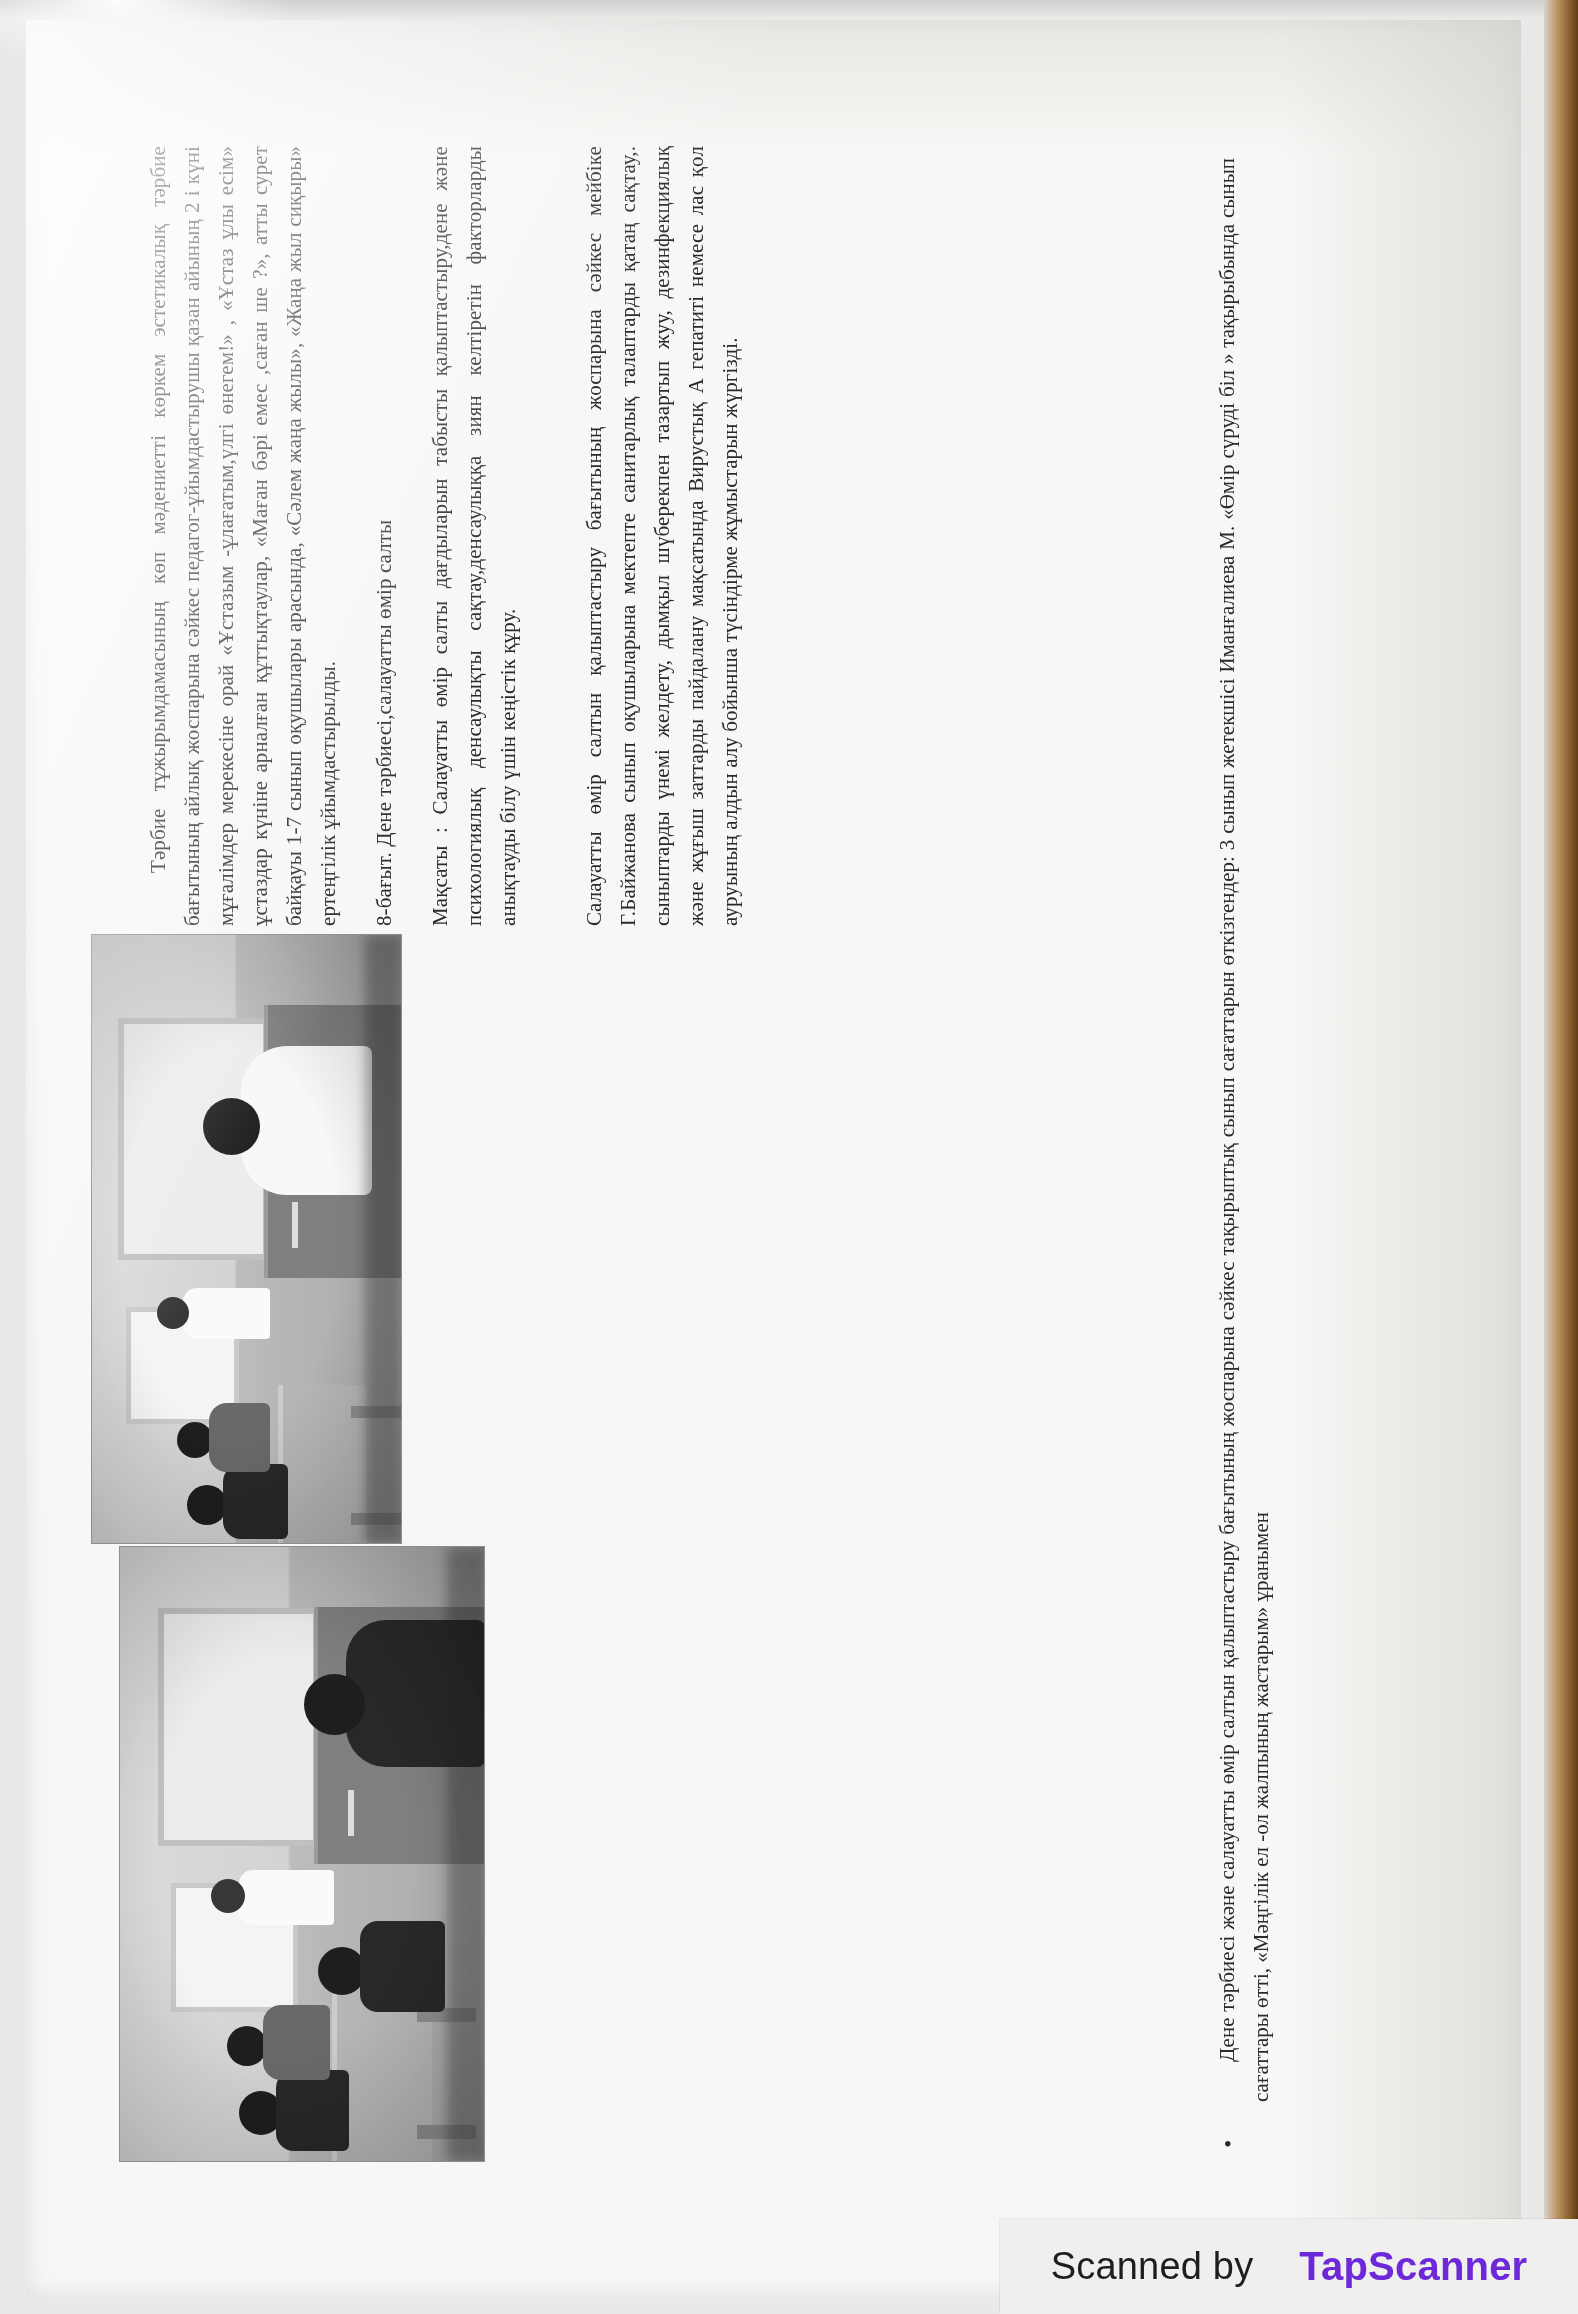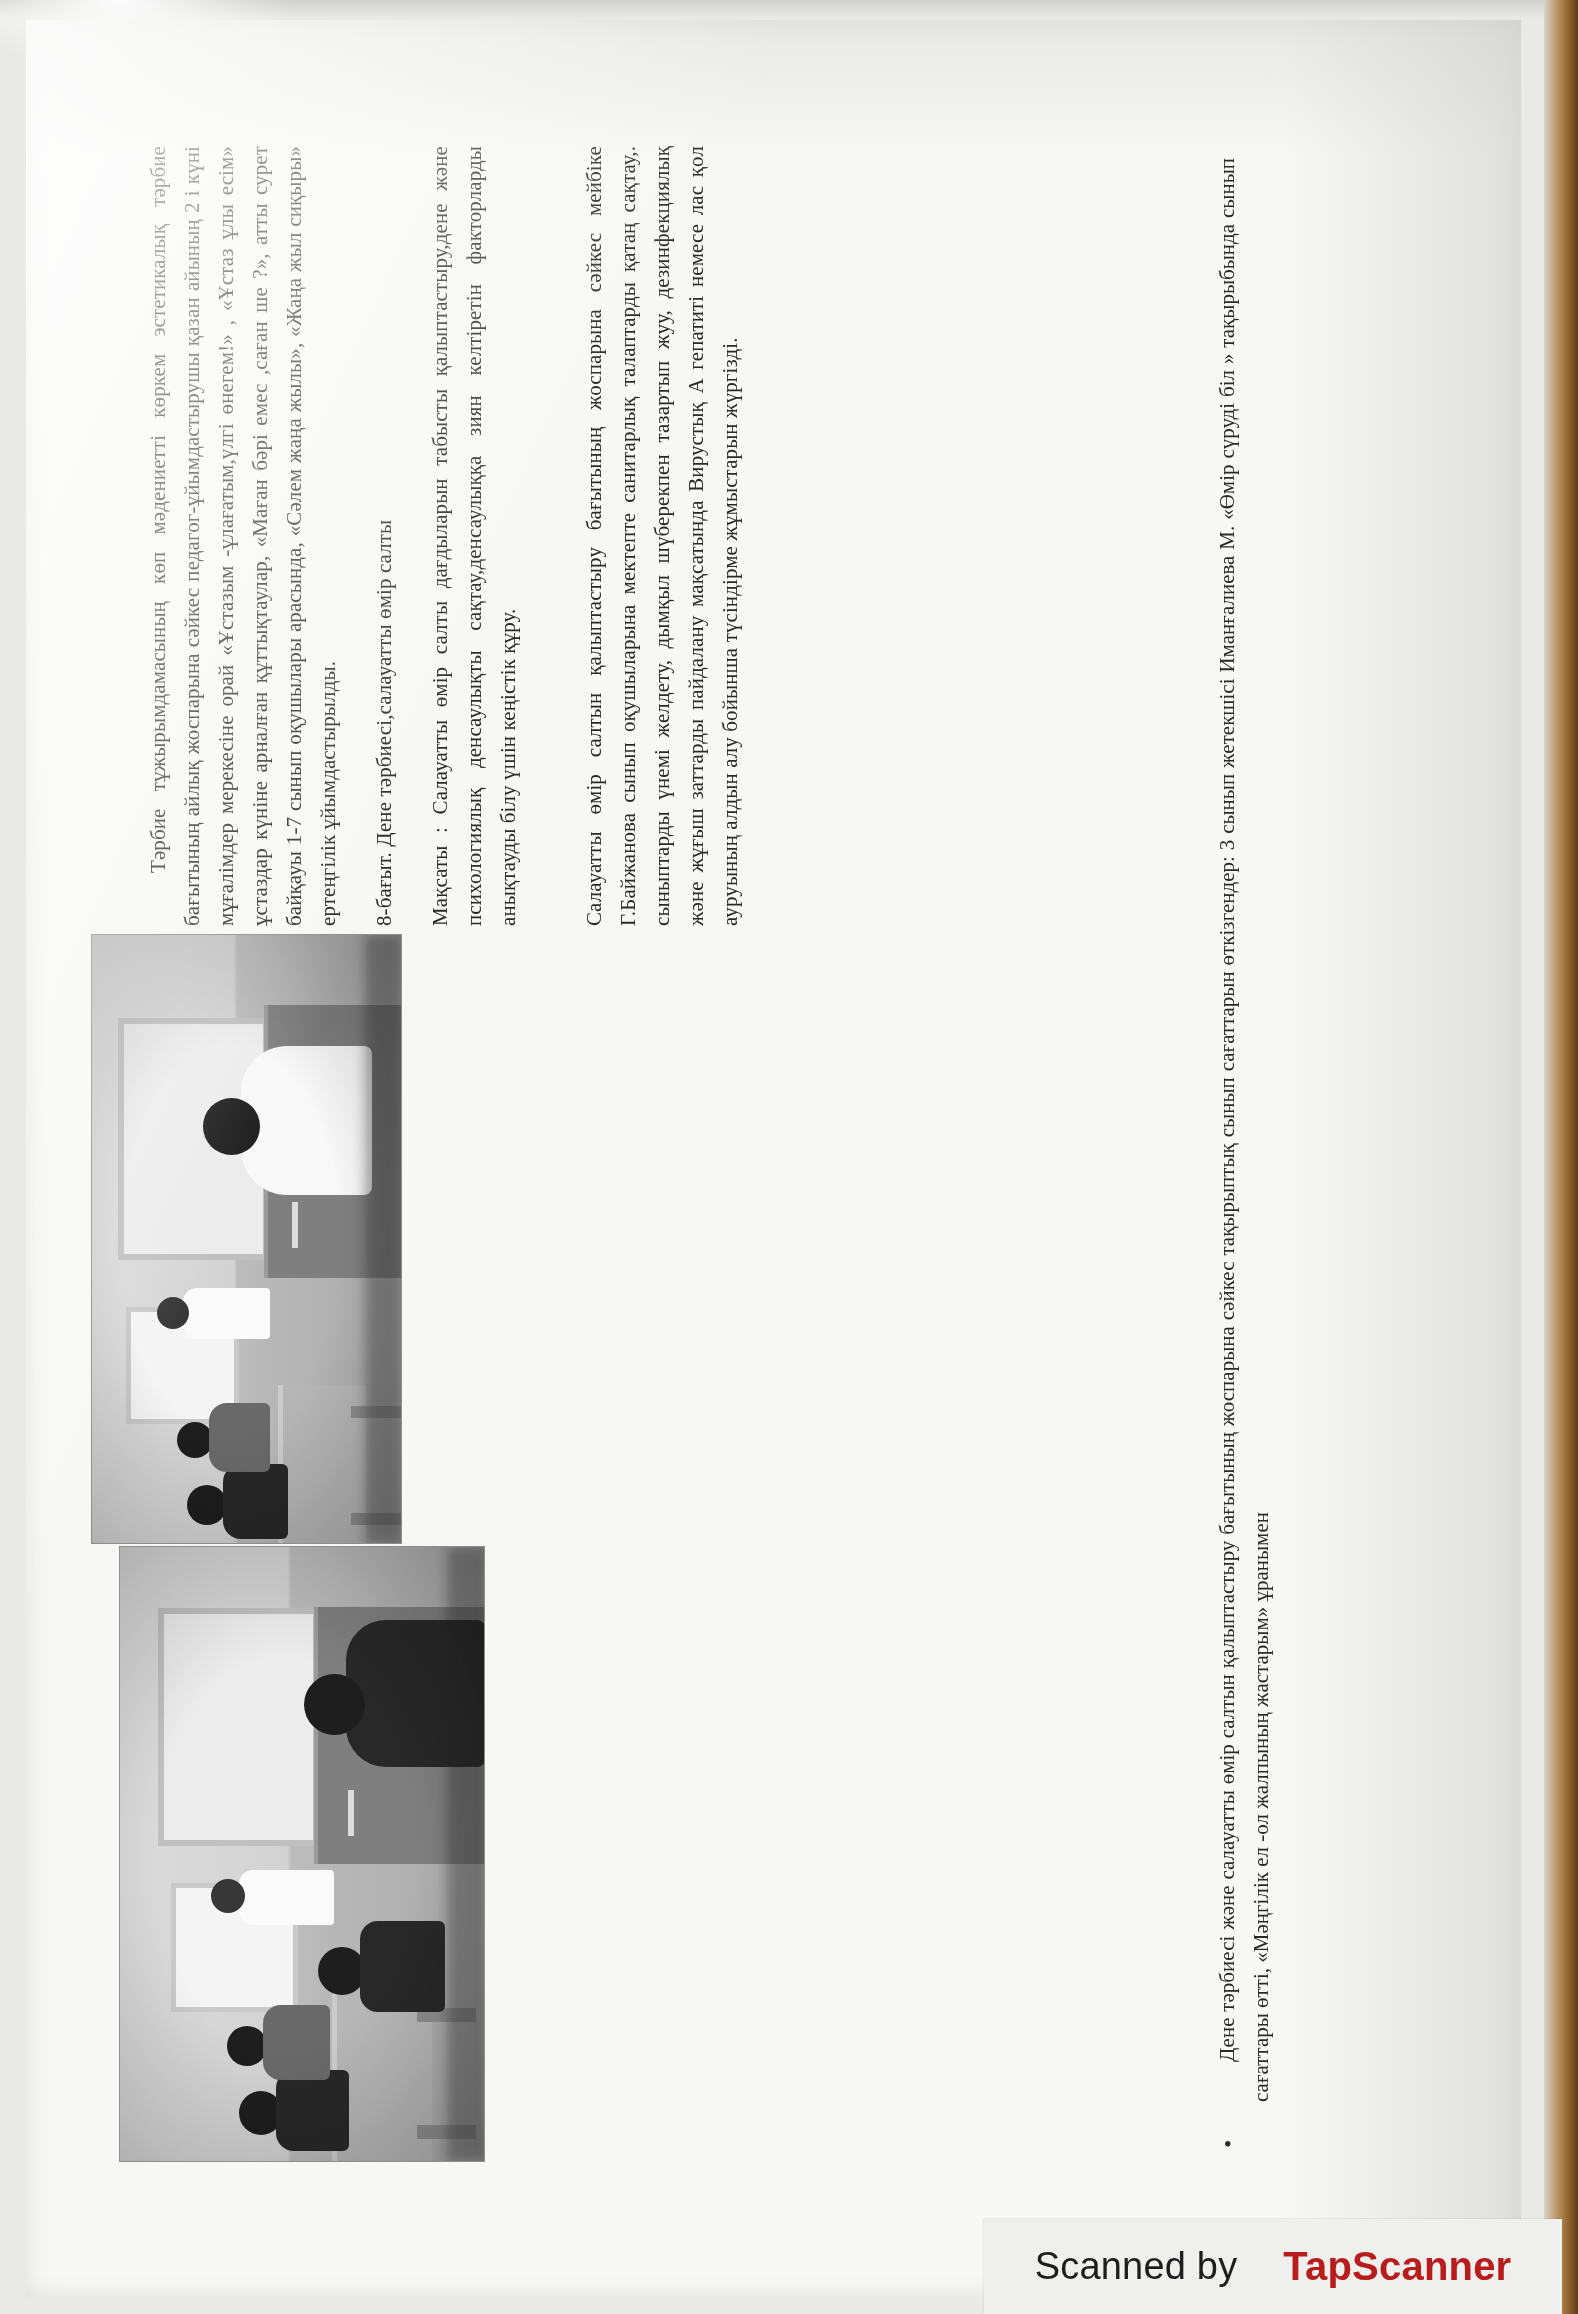--- a/index.html
+++ b/index.html
@@ -215,42 +215,42 @@
   }
   .vignette {
     position: absolute;
     inset: 0;
     background: radial-gradient(ellipse at 50% 45%, rgba(0,0,0,0) 45%, rgba(0,0,0,0.22) 100%);
   }
 
   
   .watermark {
     position: absolute;
-    right: 16px;
+    right: 0;
     bottom: 0;
     width: 578px;
     height: 95px;
     background: #efefed;
     display: flex;
     align-items: center;
     justify-content: center;
     gap: 10px;
     box-shadow: -1px -1px 0 rgba(0,0,0,0.06);
   }
   .wm-text {
     font-family: "Liberation Sans", sans-serif;
     font-size: 38px;
     color: #1e1e1e;
     letter-spacing: 0.2px;
   }
   .wm-brand {
     font-family: "Liberation Sans", sans-serif;
     font-size: 40px;
     font-weight: bold;
-    color: #b91c1c;
+    color: #6d28d9;
     letter-spacing: 0.2px;
     margin-left: 36px;
   }
 </style>
 </head>
 <body>
 
 <div class="scan-root">
   <div class="edge-shadow-top"></div>
   <div class="edge-shadow-right"></div>

